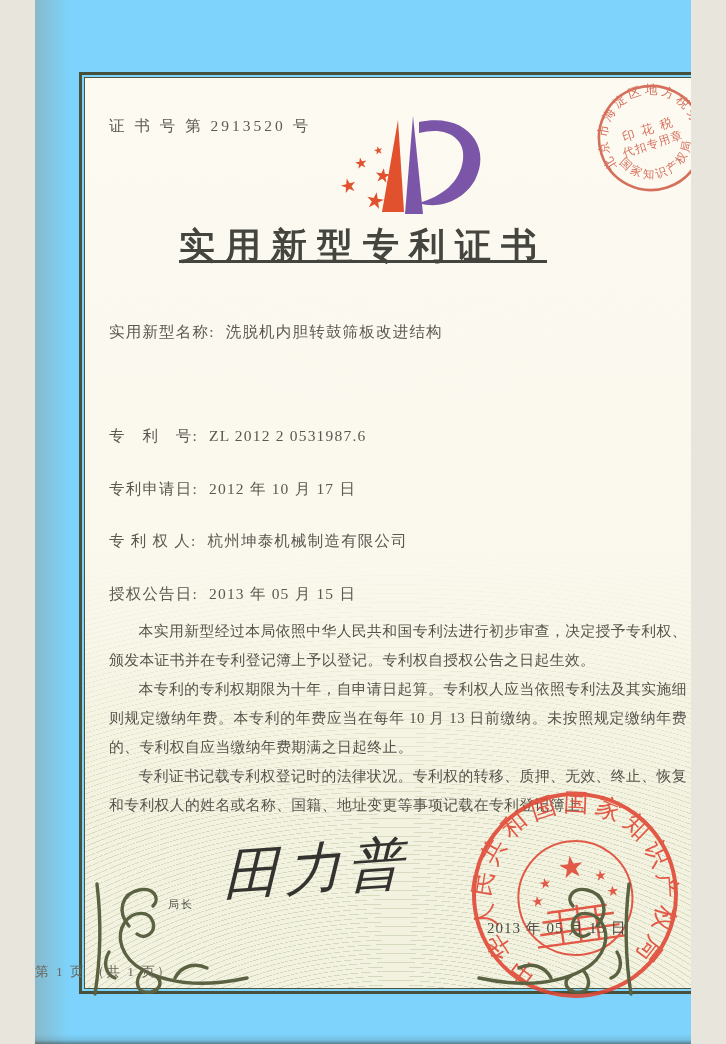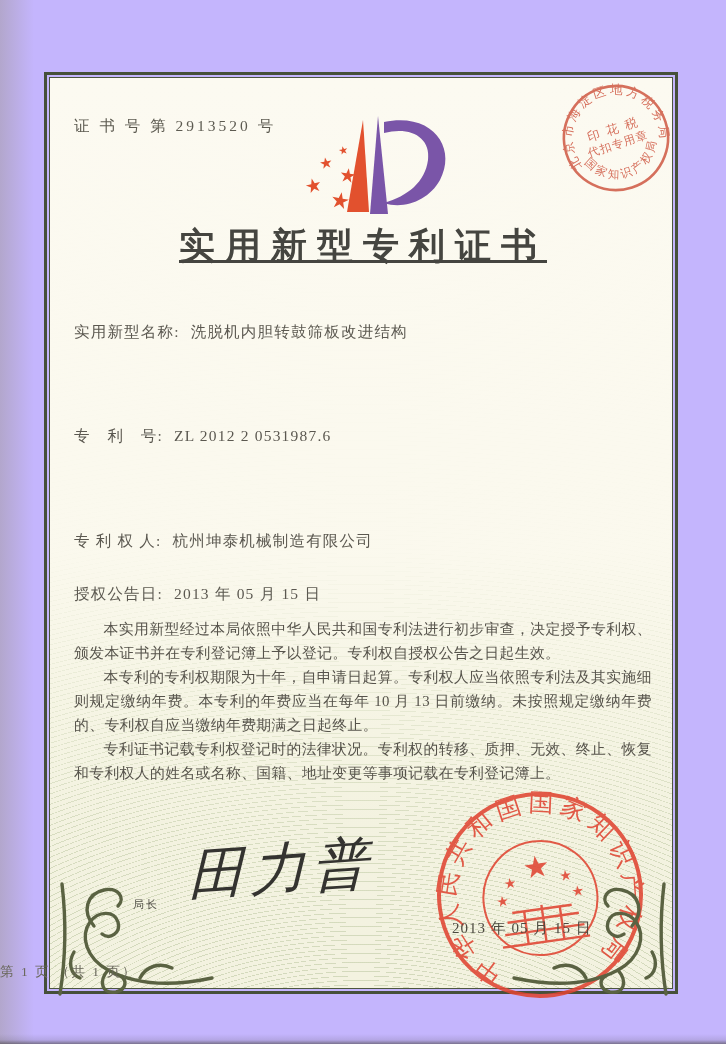--- a/index.html
+++ b/index.html
@@ -1,18 +1,18 @@
 <!DOCTYPE html>
 <html><head>
 <meta charset="utf-8">
 <style>
   html,body{margin:0;padding:0;background:#e8e6dc;}
   .page{
-    position:relative;width:726px;height:1044px;margin:0 auto;
-    background:#c4b5fd;overflow:hidden;
+    position:relative;width:656px;height:1044px;margin:0 auto;
+    background:#7dd3fc;overflow:hidden;
     font-family:"Liberation Serif","DejaVu Serif",serif;
   }
   .scan-left{position:absolute;left:0;top:0;bottom:0;width:34px;
     background:linear-gradient(90deg,rgba(150,143,125,.38),rgba(150,143,125,0));}
   .scan-bottom{position:absolute;left:0;right:0;bottom:0;height:10px;
     background:linear-gradient(0deg,rgba(60,58,50,.55),rgba(60,58,50,.12) 4px,rgba(60,58,50,0));}
   .frame{
     position:absolute;left:44px;top:72px;width:634px;height:922px;
     border:3px solid #46503a;box-sizing:border-box;
   }
@@ -24,21 +24,21 @@
       #f3f2e0;
   }
   .cert-no{position:absolute;left:74px;top:116px;font-size:15.5px;letter-spacing:3px;color:#5d5b51;}
   .logo{position:absolute;left:287px;top:100px;}
   .title{position:absolute;left:0;right:0;top:222px;text-align:center;
     font-size:36px;font-weight:700;letter-spacing:10px;color:#454540;text-decoration:underline;}
   .field{position:absolute;left:74px;font-size:15.5px;color:#5b5850;letter-spacing:1.2px;white-space:nowrap;}
   .field .lbl{margin-right:11px;}
   .f0{top:322px}.f1{top:374px}.f2{top:426px}.f3{top:479px}.f4{top:531px}.f5{top:584px}
   .paras{position:absolute;left:74px;width:578px;top:617px;
-    font-size:14.8px;line-height:24px;color:#56534b;text-align:justify;letter-spacing:.4px;}
+    font-size:14.8px;line-height:29px;color:#56534b;text-align:justify;letter-spacing:.4px;}
   .paras p{margin:0;text-indent:2em;}
   .director{position:absolute;left:133px;top:897px;font-size:11px;color:#514f47;letter-spacing:2px;}
   .signature{position:absolute;left:188px;top:832px;font-size:56px;color:#343330;
     font-style:italic;transform:rotate(-4deg) skewX(-4deg);letter-spacing:6px;}
   .office-stamp{position:absolute;left:430px;top:785px;opacity:.88;}
   .tax-stamp{position:absolute;left:551px;top:73px;opacity:.85;}
   .stamp-date{position:absolute;left:452px;top:919px;font-size:15px;color:#4c4a40;letter-spacing:1px;}
   .footer{position:absolute;left:0;right:0;top:963px;text-align:left;
     font-size:13.5px;color:#6a685c;letter-spacing:2px;}
   .corner{position:absolute;top:882px;}
@@ -92,20 +92,23 @@
     </svg>
   </div>
 
   <div class="title">实用新型专利证书</div>
 
   <div class="field f0">
     <span class="lbl">实用新型名称:</span><span class="val">洗脱机内胆转鼓筛板改进结构</span>
   </div>
   <div class="field f2">
     <span class="lbl">专　利　号:</span><span class="val">ZL 2012 2 0531987.6</span>
+  </div>
+  <div class="field f3">
+    <span class="lbl">专利申请日:</span><span class="val">2012 年 10 月 17 日</span>
   </div>
   <div class="field f4">
     <span class="lbl">专 利 权 人:</span><span class="val">杭州坤泰机械制造有限公司</span>
   </div>
   <div class="field f5">
     <span class="lbl">授权公告日:</span><span class="val">2013 年 05 月 15 日</span>
   </div>
 
   <div class="paras">
     <p>本实用新型经过本局依照中华人民共和国专利法进行初步审查，决定授予专利权、颁发本证书并在专利登记簿上予以登记。专利权自授权公告之日起生效。</p>

